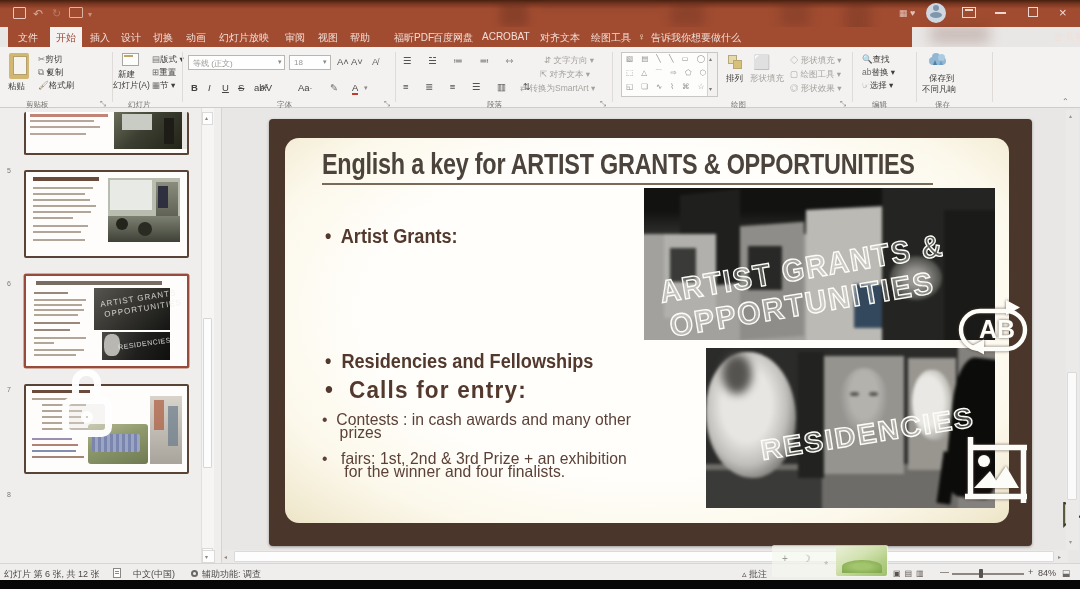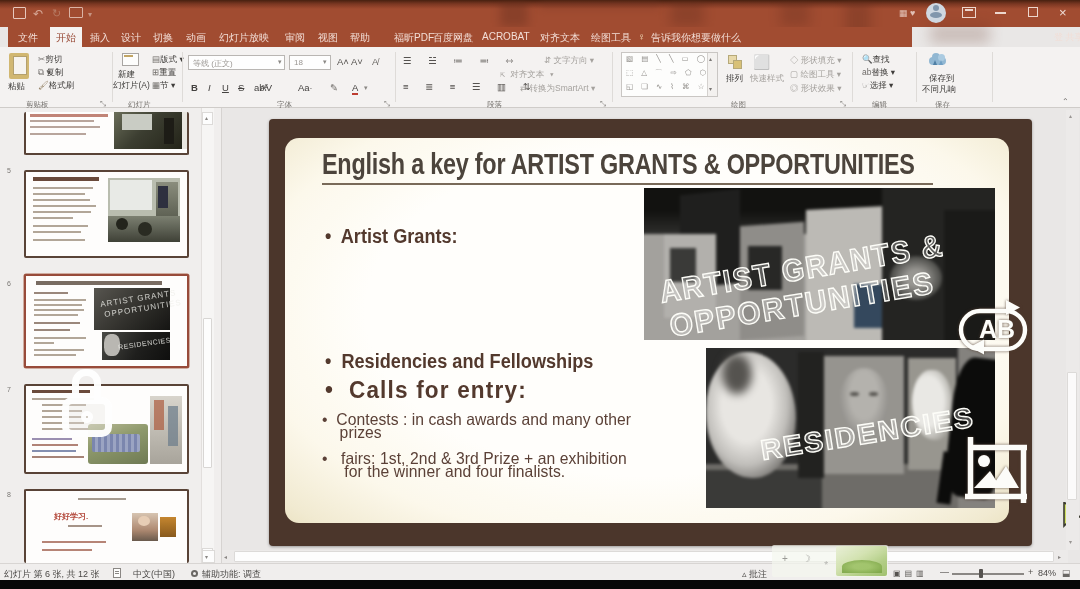--- a/index.html
+++ b/index.html
@@ -112,38 +112,38 @@
     <div class="t ic9" style="left:330px;top:35px;color:#6f6c69;">✎</div>
     <div class="t ic9" style="left:352px;top:35px;color:#3f3d3b;border-bottom:2.5px solid #c23b2e;">A</div>
     <div class="t" style="left:364px;top:37px;font-size:7px;color:#8a8784;">▾</div>
     <div class="t gl" style="left:277px;top:53px;">字体</div>
     <div class="t gl" style="left:384px;top:52px;">⤡</div>
     <div class="sep" style="left:395px;"></div>
 
     <div class="t ic9" style="left:403px;top:8px;color:#55524f;letter-spacing:7px;">☰ ☱ ≔ ≕ ⇿</div>
     <div class="t ic9" style="left:403px;top:34px;color:#55524f;letter-spacing:7px;">≡ ≣ ≡ ☰ ▥ ⇅</div>
     <div class="t dis" style="left:520px;top:8px;margin-left:24px;">⇵ 文字方向 ▾</div>
-    <div class="t dis" style="left:500px;top:22px;font-family:Liberation Mono, monospace;">⇱ 对齐文本 ▾</div>
+    <div class="t dis" style="left:540px;top:22px;">⇱ 对齐文本 ▾</div>
     <div class="t dis" style="left:520px;top:36px;">⇄ 转换为SmartArt ▾</div>
     <div class="t gl" style="left:487px;top:53px;">段落</div>
     <div class="t gl" style="left:600px;top:52px;">⤡</div>
     <div class="sep" style="left:612px;"></div>
 
     <div style="left:621px;top:5px;width:97px;height:45px;background:#fdfdfc;border:1px solid #c9c6c3;"></div>
     <div class="t shp" style="left:626px;top:7px;">▧ ▤ ╲ ╲ ▭ ◯</div>
     <div class="t shp" style="left:626px;top:21px;">⬚ △ ⌒ ⇨ ⬠ ⬡</div>
     <div class="t shp" style="left:626px;top:35px;">◱ ❏ ∿ ⌇ ⌘ ☆</div>
     <div style="left:707px;top:6px;width:10px;height:43px;background:#f3f1ef;border-left:1px solid #d4d1ce;"></div>
     <div class="t" style="left:709px;top:8px;font-size:6px;color:#7b7875;">▴</div>
     <div class="t" style="left:709px;top:38px;font-size:6px;color:#7b7875;">▾</div>
     <div style="left:728px;top:8px;width:9px;height:9px;background:#e9d9a8;border:1px solid #b7a977;"></div>
     <div style="left:733px;top:13px;width:9px;height:9px;background:#d9c173;border:1px solid #b7a977;"></div>
     <div class="t ic8" style="left:726px;top:26px;">排列</div>
     <div class="t ic8" style="left:753px;top:7px;color:#b4b1ae;font-size:14px;">⬜</div>
-    <div class="t dis" style="left:750px;top:26px;">快速样式</div>
+    <div class="t dis" style="left:750px;top:26px;">形状填充</div>
     <div class="t dis" style="left:790px;top:8px;">◇ 形状填充 ▾</div>
     <div class="t dis" style="left:790px;top:22px;">▢ 绘图工具 ▾</div>
     <div class="t dis" style="left:790px;top:36px;">◎ 形状效果 ▾</div>
     <div class="t gl" style="left:731px;top:53px;">绘图</div>
     <div class="t gl" style="left:840px;top:52px;">⤡</div>
     <div class="sep" style="left:852px;"></div>
 
     <div class="t ic8" style="left:862px;top:7px;color:#6f6c69;">🔍 <span style="color:#3f3d3b;">查找</span></div>
     <div class="t ic8" style="left:862px;top:20px;color:#6f6c69;">ab <span style="color:#3f3d3b;">替换 ▾</span></div>
     <div class="t ic8" style="left:862px;top:33px;color:#6f6c69;">☞ <span style="color:#3f3d3b;">选择 ▾</span></div>
@@ -235,30 +235,20 @@
         <div class="ln" style="left:6px;top:64px;width:44px;background:#5a6a9a;"></div>
         <div class="ln" style="left:6px;top:70px;width:52px;background:#8a5a4a;"></div>
         <div style="left:62px;top:38px;width:60px;height:40px;background:linear-gradient(160deg,#b8b894 0%,#8f9a6a 40%,#6f7a52 100%);border-radius:3px;"></div>
         <div style="left:66px;top:48px;width:48px;height:18px;background:repeating-linear-gradient(90deg,#7a86b0 0 3px,#9aa4c4 3px 6px);border-radius:2px;"></div>
         <div style="left:124px;top:10px;width:32px;height:68px;background:linear-gradient(180deg,#d8d4cc,#a8a49a);"></div>
         <div style="left:128px;top:14px;width:10px;height:30px;background:#b05a3a;opacity:.7;"></div>
         <div style="left:142px;top:20px;width:10px;height:40px;background:#6a7a8a;opacity:.7;"></div>
       </div>
 
       <div class="t num" style="left:7px;top:383px;">8</div>
-      <div class="th" style="left:24px;top:381px;height:74px;border-bottom:none;">
-        <div class="ln" style="left:52px;top:7px;width:48px;background:#8a7a6a;"></div>
-        <div class="t" style="left:28px;top:20px;font-size:8px;color:#b8483a;font-weight:bold;">好好学习.</div>
-        <div class="ln" style="left:42px;top:34px;width:34px;background:#8a7060;"></div>
-        <div class="ln" style="left:16px;top:50px;width:64px;background:#a05a48;"></div>
-        <div class="ln" style="left:16px;top:58px;width:50px;background:#a05a48;"></div>
-        <div style="left:106px;top:22px;width:26px;height:28px;background:linear-gradient(180deg,#d8c4b0 0%,#b08a70 60%,#6a5a4c 100%);"></div>
-        <div style="left:112px;top:25px;width:12px;height:10px;background:#e8cdb4;border-radius:50%;"></div>
-        <div style="left:134px;top:26px;width:16px;height:20px;background:linear-gradient(180deg,#c8862a,#8a5a1a);"></div>
-      </div>
 
       <div style="left:201px;top:0;width:13px;height:455px;background:#f6f5f4;border-left:1px solid #e2dfdd;"></div>
       <div style="left:202px;top:4px;width:11px;height:13px;background:#fdfdfd;border:1px solid #dcdad8;"></div>
       <div class="t" style="left:205px;top:6px;font-size:6px;color:#8a8784;">▴</div>
       <div style="left:203px;top:210px;width:9px;height:150px;background:#fdfdfd;border:1px solid #d8d6d4;border-radius:1px;"></div>
       <div style="left:202px;top:440px;width:11px;height:13px;background:#fdfdfd;border:1px solid #dcdad8;"></div>
       <div class="t" style="left:205px;top:442px;font-size:6px;color:#8a8784;">▾</div>
     </div>
 
     <div id="lock" style="left:62px;top:261px;width:60px;height:64px;opacity:.97;">

